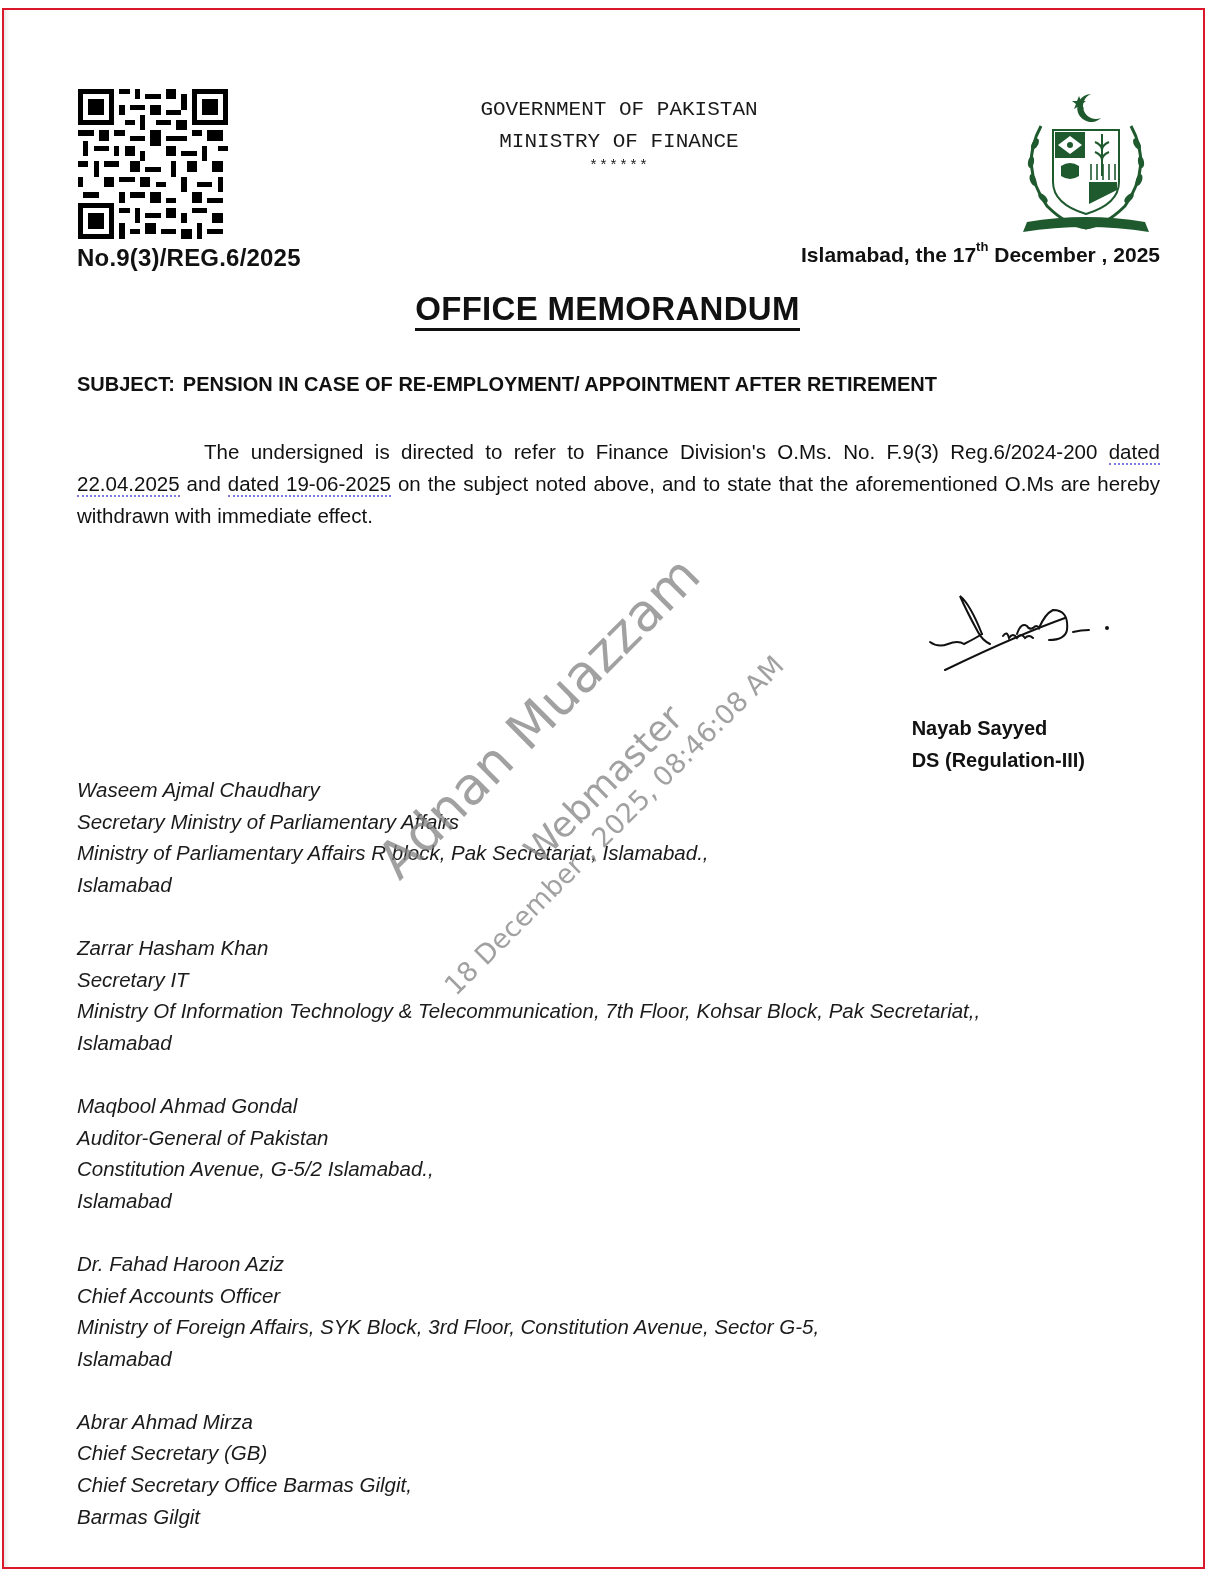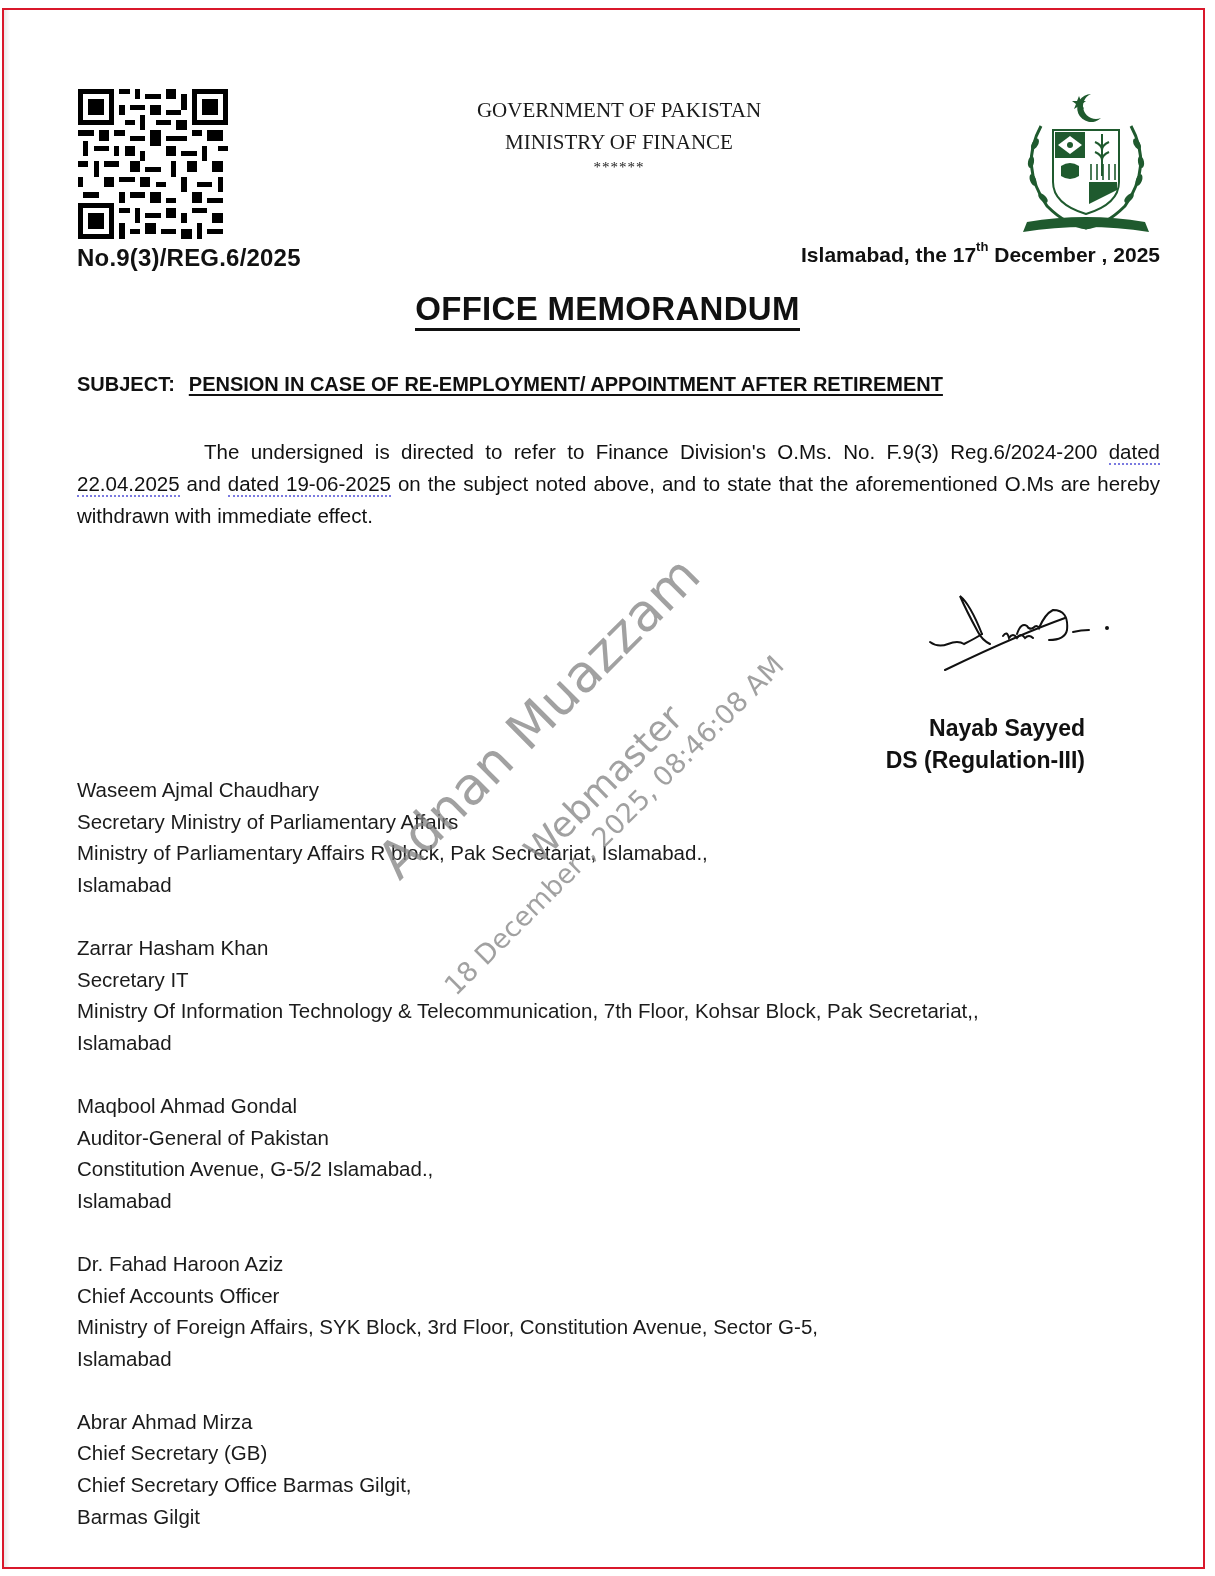--- a/index.html
+++ b/index.html
@@ -3,43 +3,43 @@
 <meta charset="utf-8">
 <style>
   html, body { margin: 0; padding: 0; background: #ffffff; }
   body { width: 1215px; height: 1576px; position: relative; overflow: hidden; font-family: "DejaVu Sans", sans-serif; color: #111; }
   .page-frame { position: absolute; left: 2px; top: 8px; width: 1203px; height: 1561px; border: 2px solid #d9182b; box-sizing: border-box; }
   .page-shadow { position: absolute; left: 4px; top: 10px; width: 6px; height: 1557px; background: linear-gradient(to right, #e9e9e9, #ffffff); }
 
   .qr { position: absolute; left: 77px; top: 89px; width: 152px; height: 150px; }
   .ref-no { position: absolute; left: 77px; top: 244px; font-family: "Liberation Sans", sans-serif; font-weight: bold; font-size: 24px; letter-spacing: 0.2px; text-align: center; }
 
-  .gov-header { position: absolute; left: 440px; top: 94px; width: 358px; text-align: center; font-family: Liberation Serif, serif; font-size: 21px; line-height: 32px; color: #1a1a1a; }
+  .gov-header { position: absolute; left: 440px; top: 94px; width: 358px; text-align: center; font-family: Liberation Mono, monospace; font-size: 21px; line-height: 32px; color: #1a1a1a; }
   .gov-header .stars { font-size: 15px; line-height: 18px; letter-spacing: 1px; }
 
   .emblem { position: absolute; left: 1010px; top: 86px; width: 152px; height: 158px; }
 
   .place-date { position: absolute; right: 55px; top: 242px; font-family: "Liberation Sans", sans-serif; font-weight: bold; font-size: 21px; }
   .place-date sup { font-size: 13px; position: relative; top: -3px; }
 
   .om-title { position: absolute; left: 0; width: 1215px; top: 290px; text-align: center; }
   .om-title span { font-family: "Liberation Sans", sans-serif; font-weight: bold; font-size: 33px; border-bottom: 3px solid #111; padding-bottom: 1px; letter-spacing: 0.3px; }
 
   .subject { position: absolute; left: 77px; top: 373px; font-family: "Liberation Sans", sans-serif; font-weight: bold; font-size: 20px; white-space: nowrap; }
-  .subject .subject-text { margin-left: 14px; text-decoration: underline; text-decoration-thickness: 2px; text-underline-offset: 3px; }
+  .subject .subject-text { margin-left: 8px; text-decoration-thickness: 2px; text-underline-offset: 3px; }
 
   .body-para { position: absolute; left: 77px; top: 436px; width: 1083px; font-family: "Liberation Sans", sans-serif; font-size: 20.5px; line-height: 32px; text-align: justify; color: #111; }
   .body-para .indent { display: inline-block; width: 127px; }
   .body-para .dotted { border-bottom: 2px dotted #7a7ae0; }
 
   .signature { position: absolute; left: 925px; top: 594px; width: 190px; height: 80px; }
-  .signer { position: absolute; right: 130px; top: 712px; text-align: right; font-family: "Liberation Sans", sans-serif; font-weight: bold; font-size: 23px; line-height: 32px; }
+  .signer { position: absolute; right: 130px; top: 712px; text-align: left; font-family: "Liberation Sans", sans-serif; font-weight: bold; font-size: 20px; line-height: 32px; }
 
   .recipients { position: absolute; left: 77px; top: 774px; font-family: "Liberation Sans", sans-serif; font-size: 20.5px; line-height: 31.6px; color: #1b1b1b; }
-  .recipient { margin-bottom: 31.6px; }
+  .recipient { margin-bottom: 31.6px; font-style: italic; }
   .recipient div { white-space: nowrap; }
 
   .watermark { position: absolute; left: 300px; top: 560px; width: 700px; height: 500px; pointer-events: none; }
   .wm-line { position: absolute; white-space: nowrap; color: rgba(130,130,130,0.75); font-family: "DejaVu Sans", sans-serif; transform-origin: left bottom; transform: rotate(-45deg); }
   .wm-name { left: 108px; top: 270px; font-size: 52px; }
   .wm-role { left: 245px; top: 270px; font-size: 36px; }
   .wm-date { left: 160px; top: 410px; font-size: 27px; }
 </style>
 </head>
 <body>

